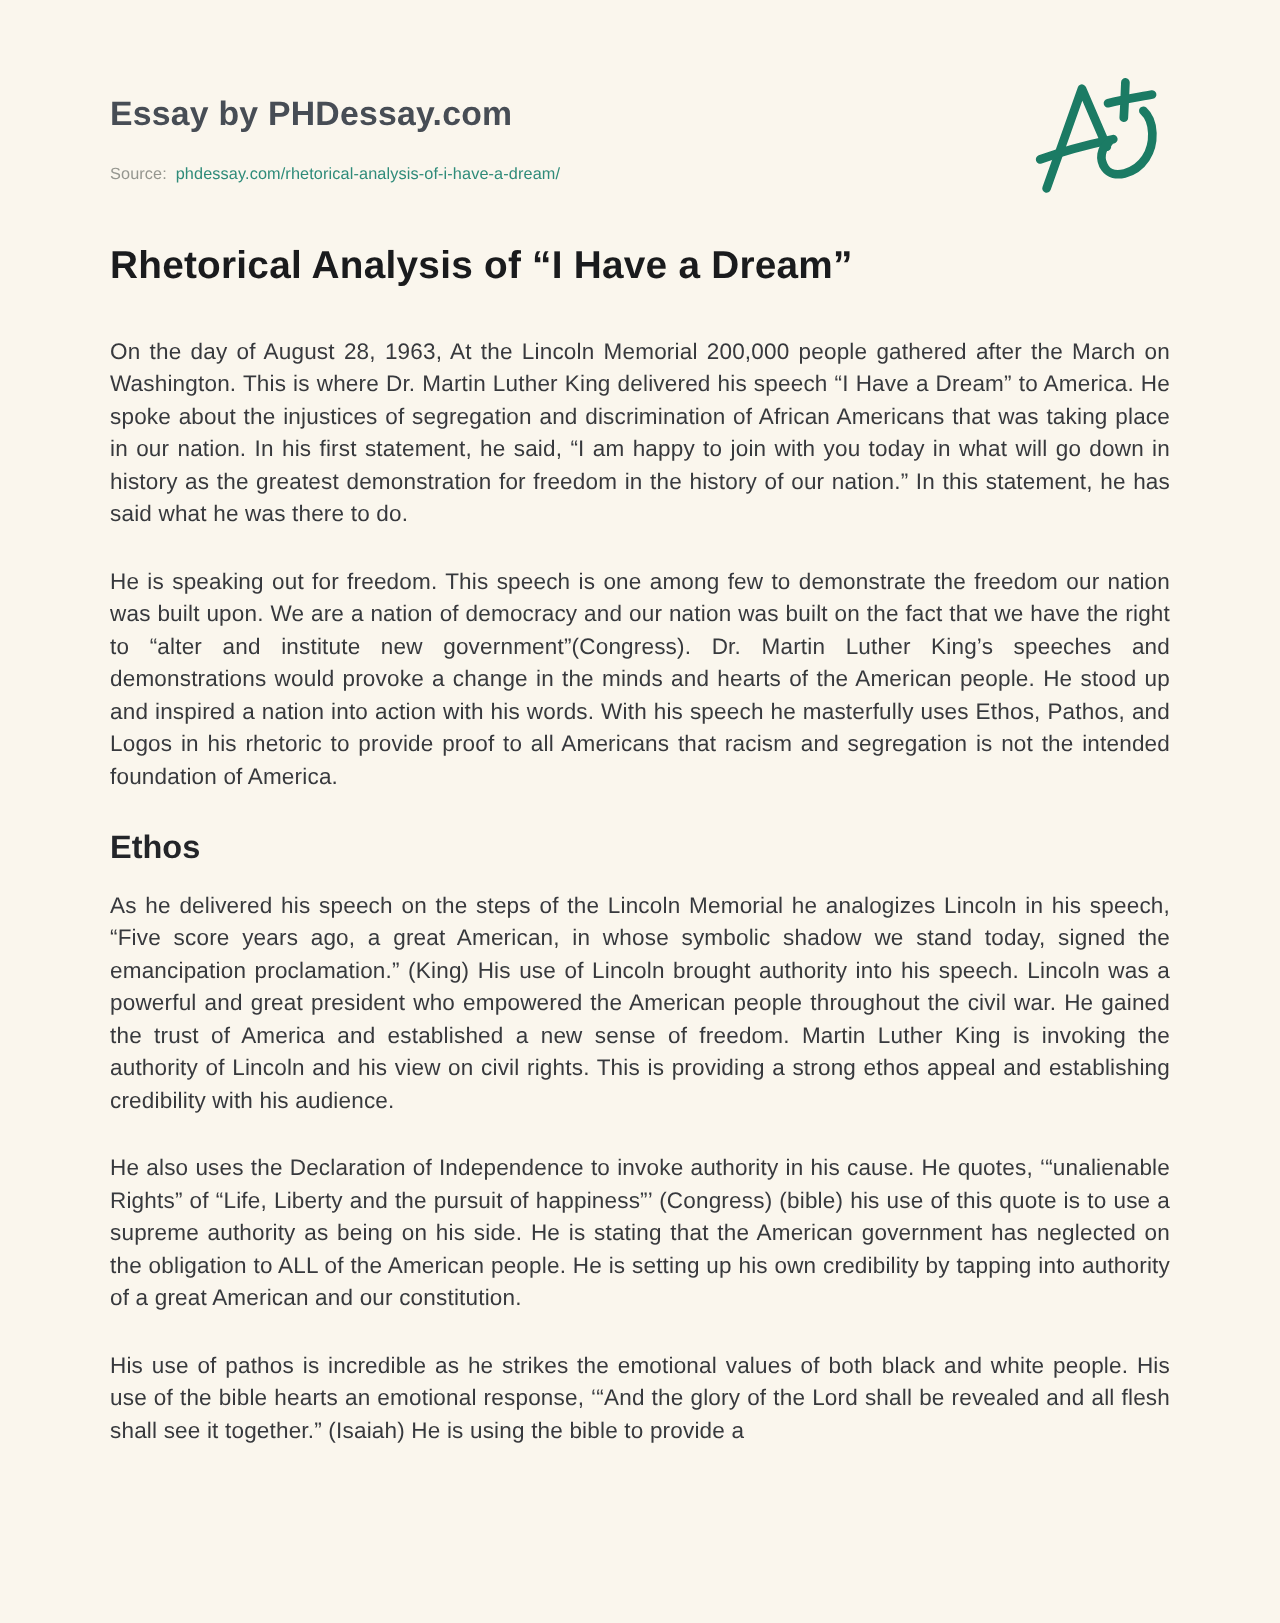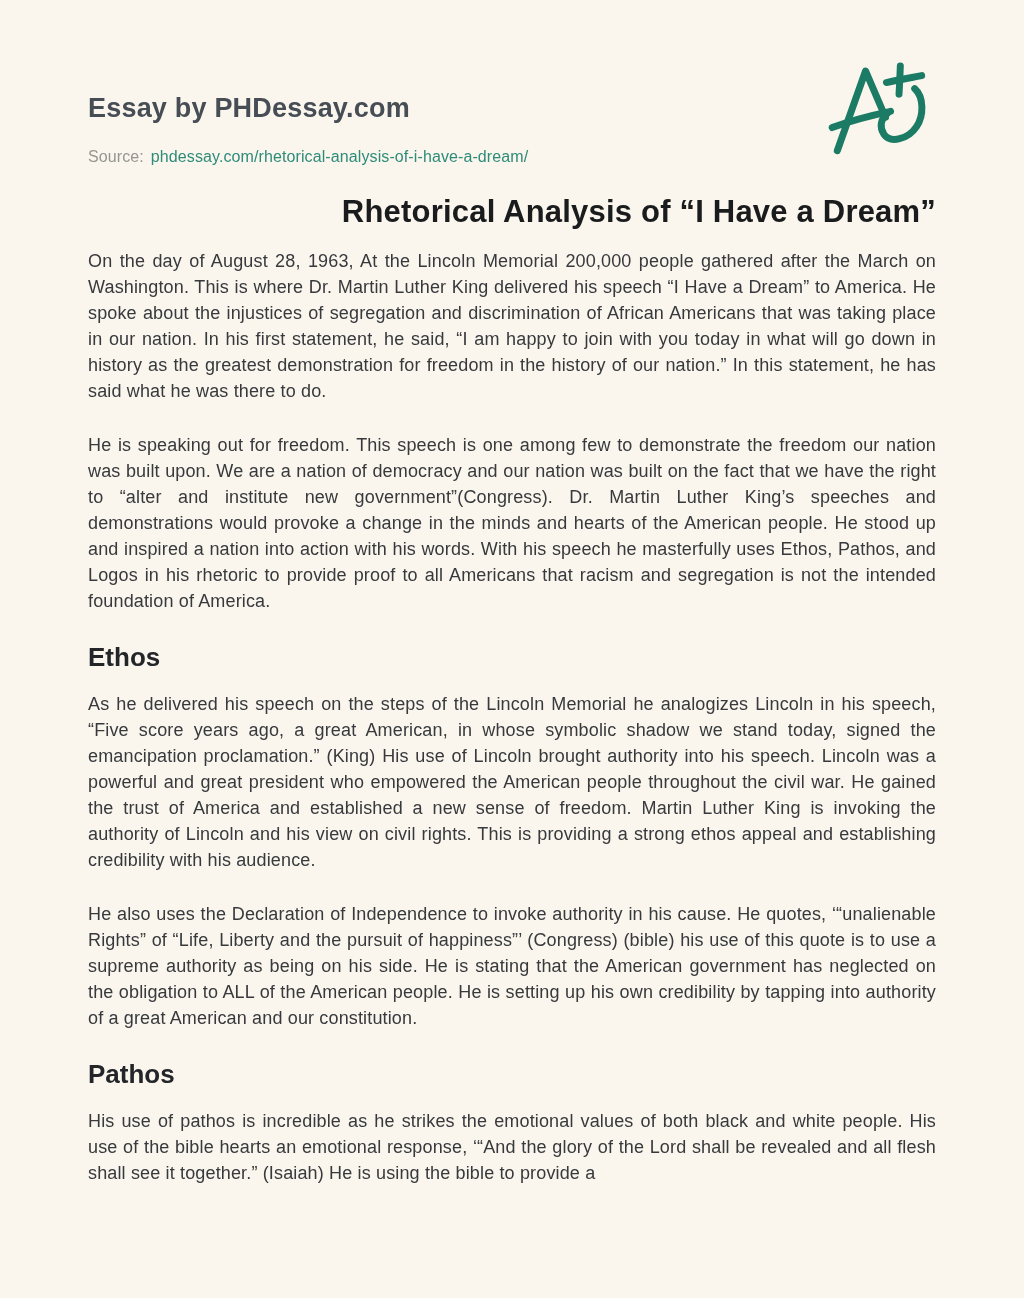--- a/index.html
+++ b/index.html
@@ -13,32 +13,32 @@
     height: 1298px;
     box-sizing: border-box;
     padding: 50px 88px 0 88px;
     background: #faf6ed;
     overflow: hidden;
     font-family: "Liberation Sans", "DejaVu Sans", sans-serif;
   }
   .page-header {
     display: flex;
     justify-content: space-between;
-    align-items: flex-end;
+    align-items: center;
   }
   .site-title {
     font-size: 27px;
     font-weight: 700;
     color: #474d55;
     letter-spacing: 0.2px;
     margin-top: 6px;
   }
   .source-line {
     margin-top: 24px;
-    font-size: 16px;
+    font-size: 13px;
     letter-spacing: 0.1px;
   }
   .source-label {
     color: #95968f;
     margin-right: 7px;
   }
   .source-link {
     color: #2e8b79;
     text-decoration: none;
     cursor: pointer;
@@ -54,24 +54,23 @@
     width: 100%;
     height: 100%;
     display: block;
   }
   .article-title {
     margin: 28px 0 0 0;
     font-size: 31px;
     font-weight: 700;
     color: #1a1b1d;
     letter-spacing: 0.2px;
-    text-align: right;
   }
   .article-body {
-    margin-top: 18px;
+    margin-top: 38px;
   }
   .essay-paragraph {
     margin: 0 0 28px 0;
     font-size: 18px;
     line-height: 26px;
     letter-spacing: 0.15px;
     color: #37393d;
     text-align: justify;
   }
   .section-heading {
@@ -113,17 +112,16 @@
   </header>
 
   <h1 class="article-title">Rhetorical Analysis of “I Have a Dream”</h1>
 
   <div class="article-body" id="article-body">
       <p class="essay-paragraph">On the day of August 28, 1963, At the Lincoln Memorial 200,000 people gathered after the March on Washington. This is where Dr. Martin Luther King delivered his speech “I Have a Dream” to America. He spoke about the injustices of segregation and discrimination of African Americans that was taking place in our nation. In his first statement, he said, “I am happy to join with you today in what will go down in history as the greatest demonstration for freedom in the history of our nation.” In this statement, he has said what he was there to do.</p>
       <p class="essay-paragraph">He is speaking out for freedom. This speech is one among few to demonstrate the freedom our nation was built upon. We are a nation of democracy and our nation was built on the fact that we have the right to “alter and institute new government”(Congress). Dr. Martin Luther King’s speeches and demonstrations would provoke a change in the minds and hearts of the American people. He stood up and inspired a nation into action with his words. With his speech he masterfully uses Ethos, Pathos, and Logos in his rhetoric to provide proof to all Americans that racism and segregation is not the intended foundation of America.</p>
       <h2 class="section-heading">Ethos</h2>
       <p class="essay-paragraph">As he delivered his speech on the steps of the Lincoln Memorial he analogizes Lincoln in his speech, “Five score years ago, a great American, in whose symbolic shadow we stand today, signed the emancipation proclamation.” (King) His use of Lincoln brought authority into his speech. Lincoln was a powerful and great president who empowered the American people throughout the civil war. He gained the trust of America and established a new sense of freedom. Martin Luther King is invoking the authority of Lincoln and his view on civil rights. This is providing a strong ethos appeal and establishing credibility with his audience.</p>
       <p class="essay-paragraph">He also uses the Declaration of Independence to invoke authority in his cause. He quotes, ‘“unalienable Rights” of “Life, Liberty and the pursuit of happiness”’ (Congress) (bible) his use of this quote is to use a supreme authority as being on his side. He is stating that the American government has neglected on the obligation to ALL of the American people. He is setting up his own credibility by tapping into authority of a great American and our constitution.</p>
-      <h2 class="section-heading">Pathos</h2>
       <p class="essay-paragraph">His use of pathos is incredible as he strikes the emotional values of both black and white people. His use of the bible hearts an emotional response, ‘“And the glory of the Lord shall be revealed and all flesh shall see it together.” (Isaiah) He is using the bible to provide a</p>
     </div>
 
 </div>
 
 </body></html>

